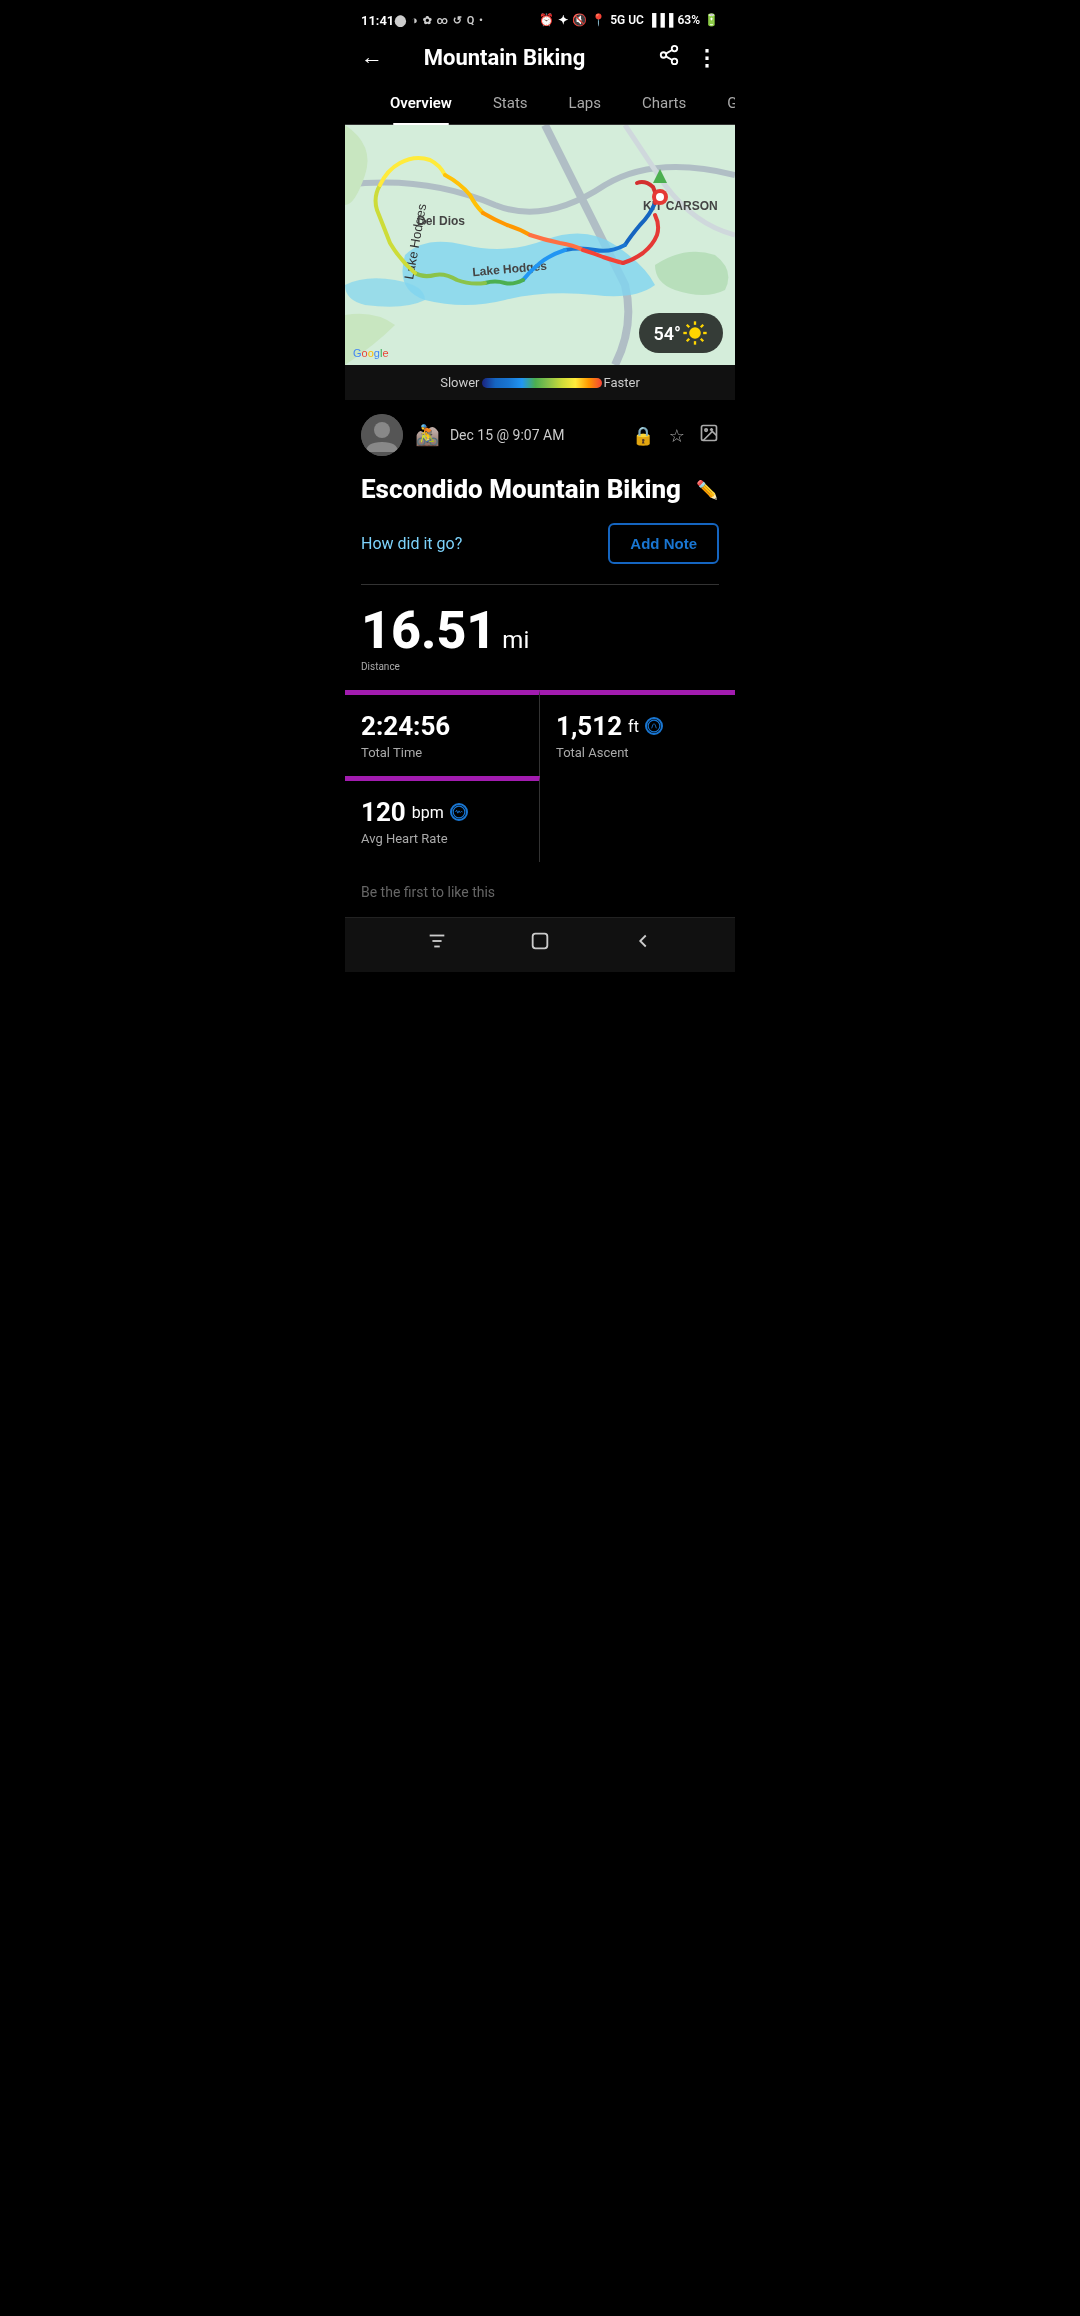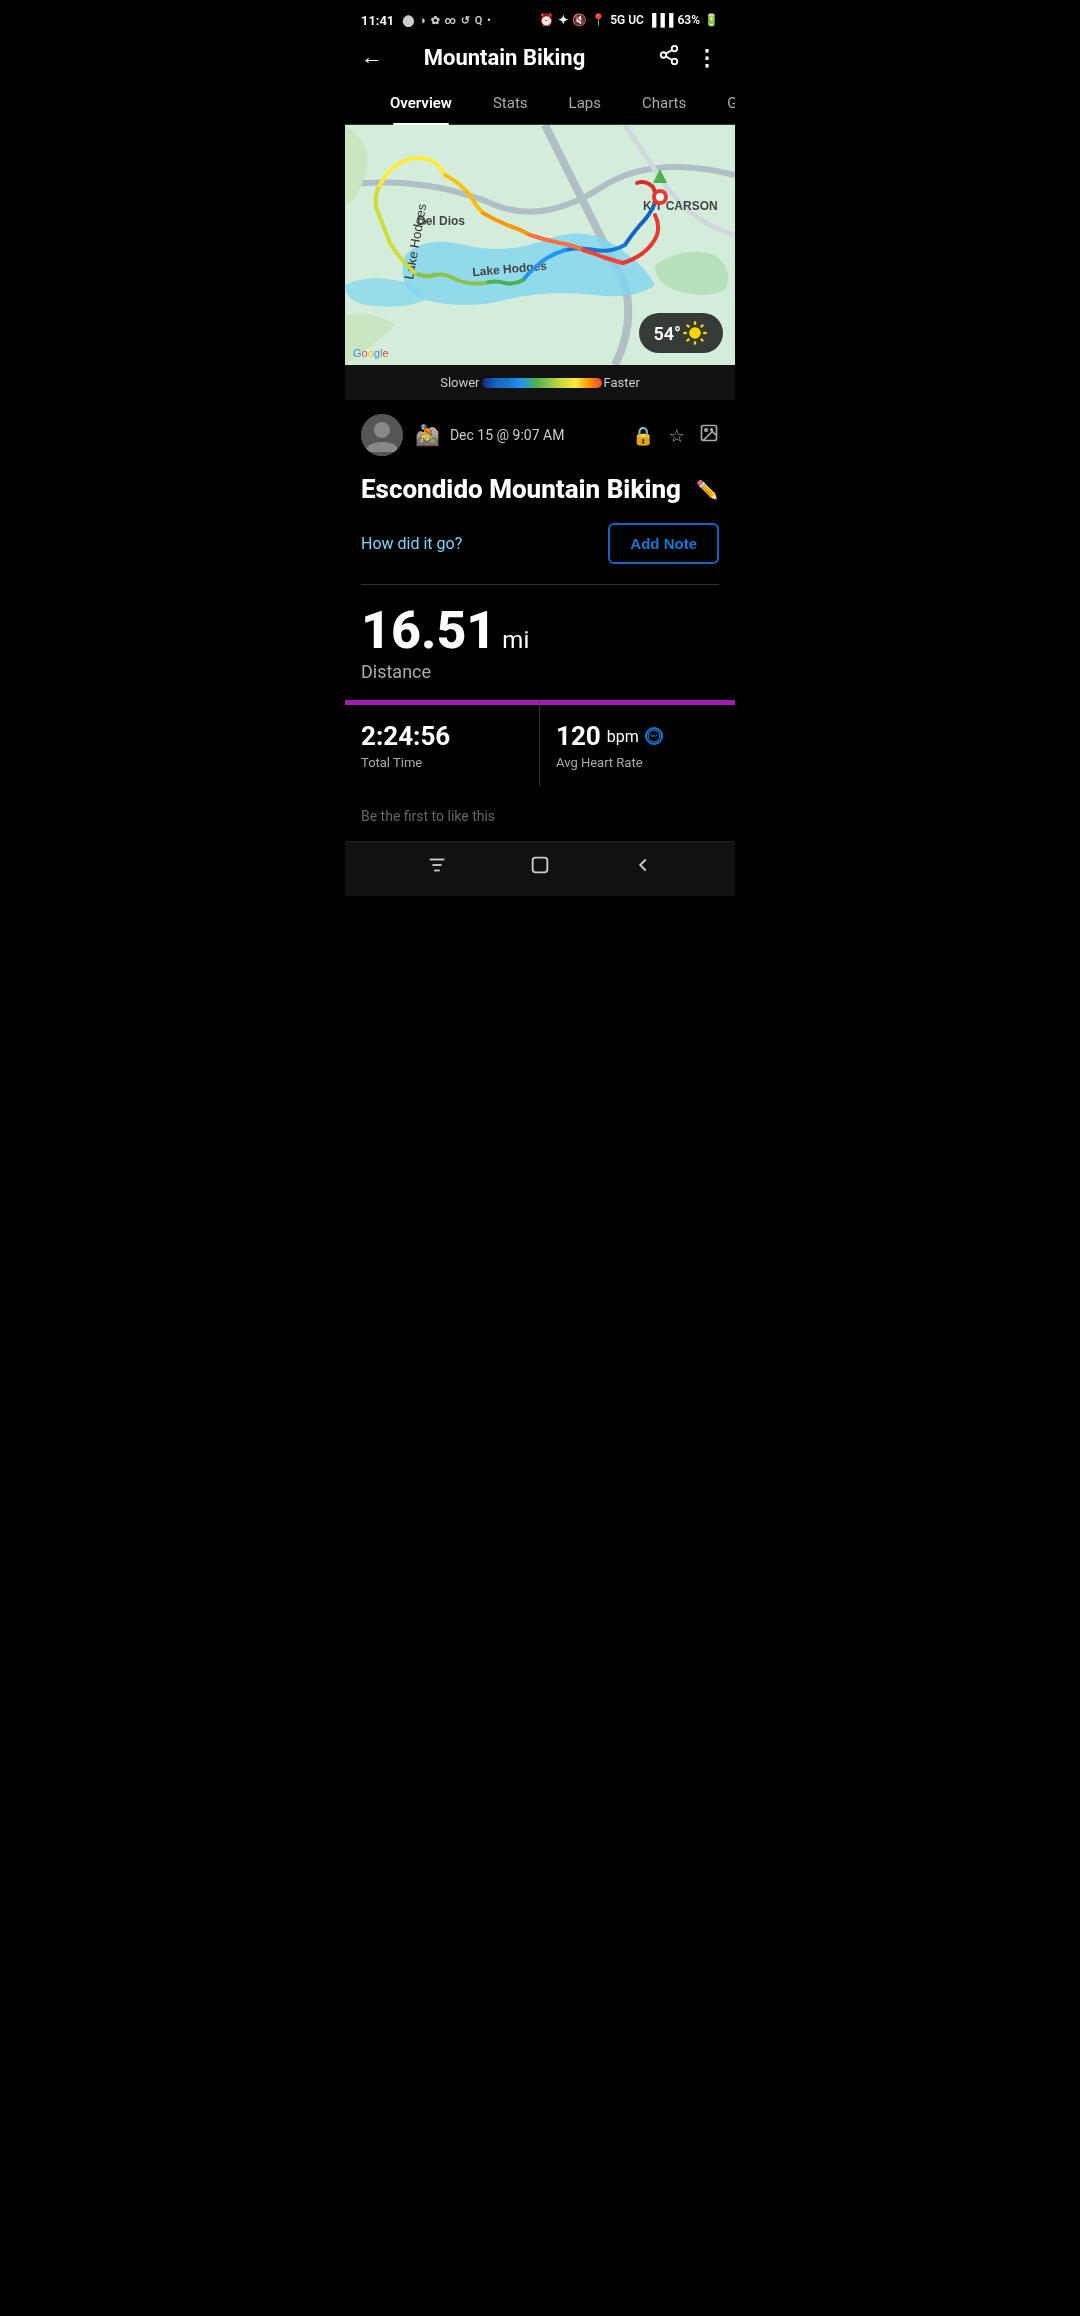--- a/index.html
+++ b/index.html
@@ -18,21 +18,21 @@
     
     .status-bar {
       display: flex;
       justify-content: space-between;
       align-items: center;
       padding: 8px 16px 4px;
       font-size: 13px;
       font-weight: 600;
       height: 36px;
     }
-    .status-left { display: flex; align-items: center; gap: 8px; }
+    .status-left { display: flex; align-items: center; gap: 0; }
     .status-right { display: flex; align-items: center; gap: 4px; font-size: 12px; }
 
     
     .header {
       display: flex;
       align-items: center;
       justify-content: space-between;
       padding: 8px 16px 12px;
     }
     .header-title {
@@ -218,21 +218,21 @@
       font-size: 52px;
       font-weight: 800;
       line-height: 1;
     }
     .stat-primary-value span.unit {
       font-size: 24px;
       font-weight: 400;
       margin-left: 6px;
     }
     .stat-primary-label {
-      font-size: 18px;
+      font-size: 10px;
       color: #aaa;
       margin-top: 4px;
     }
 
     .stats-grid {
       display: grid;
       grid-template-columns: 1fr 1fr;
       margin-top: 8px;
     }
     .stat-cell {
@@ -490,20 +490,33 @@
 <div class="stats-grid">
 
   <div class="stat-cell">
     <div class="stat-value">
       <span>2:24:56</span>
     </div>
     <div class="stat-label">Total Time</div>
   </div>
 
 
+  <div class="stat-cell">
+    <div class="stat-value">
+      <span>1,512</span>
+      <span class="unit">ft</span>
+      <span class="stat-info-icon">
+        <svg width="16" height="16" viewBox="0 0 24 24" fill="none">
+          <circle cx="12" cy="12" r="10" stroke="#1976d2" stroke-width="2"></circle>
+          <path d="M8 16 Q10 8 12 8 Q14 8 16 16" stroke="#1976d2" stroke-width="1.5" fill="none"></path>
+        </svg>
+      </span>
+    </div>
+    <div class="stat-label">Total Ascent</div>
+  </div>
 
   <div class="stat-cell">
     <div class="stat-value">
       <span>120</span>
       <span class="unit">bpm</span>
       <span class="stat-info-icon">
         <svg width="16" height="16" viewBox="0 0 24 24" fill="none">
           <circle cx="12" cy="12" r="10" stroke="#1976d2" stroke-width="2"></circle>
           <path d="M6 12 L8 9 L10 14 L12 10 L14 13 L16 11 L18 12" stroke="#1976d2" stroke-width="1.5" fill="none"></path>
         </svg>

